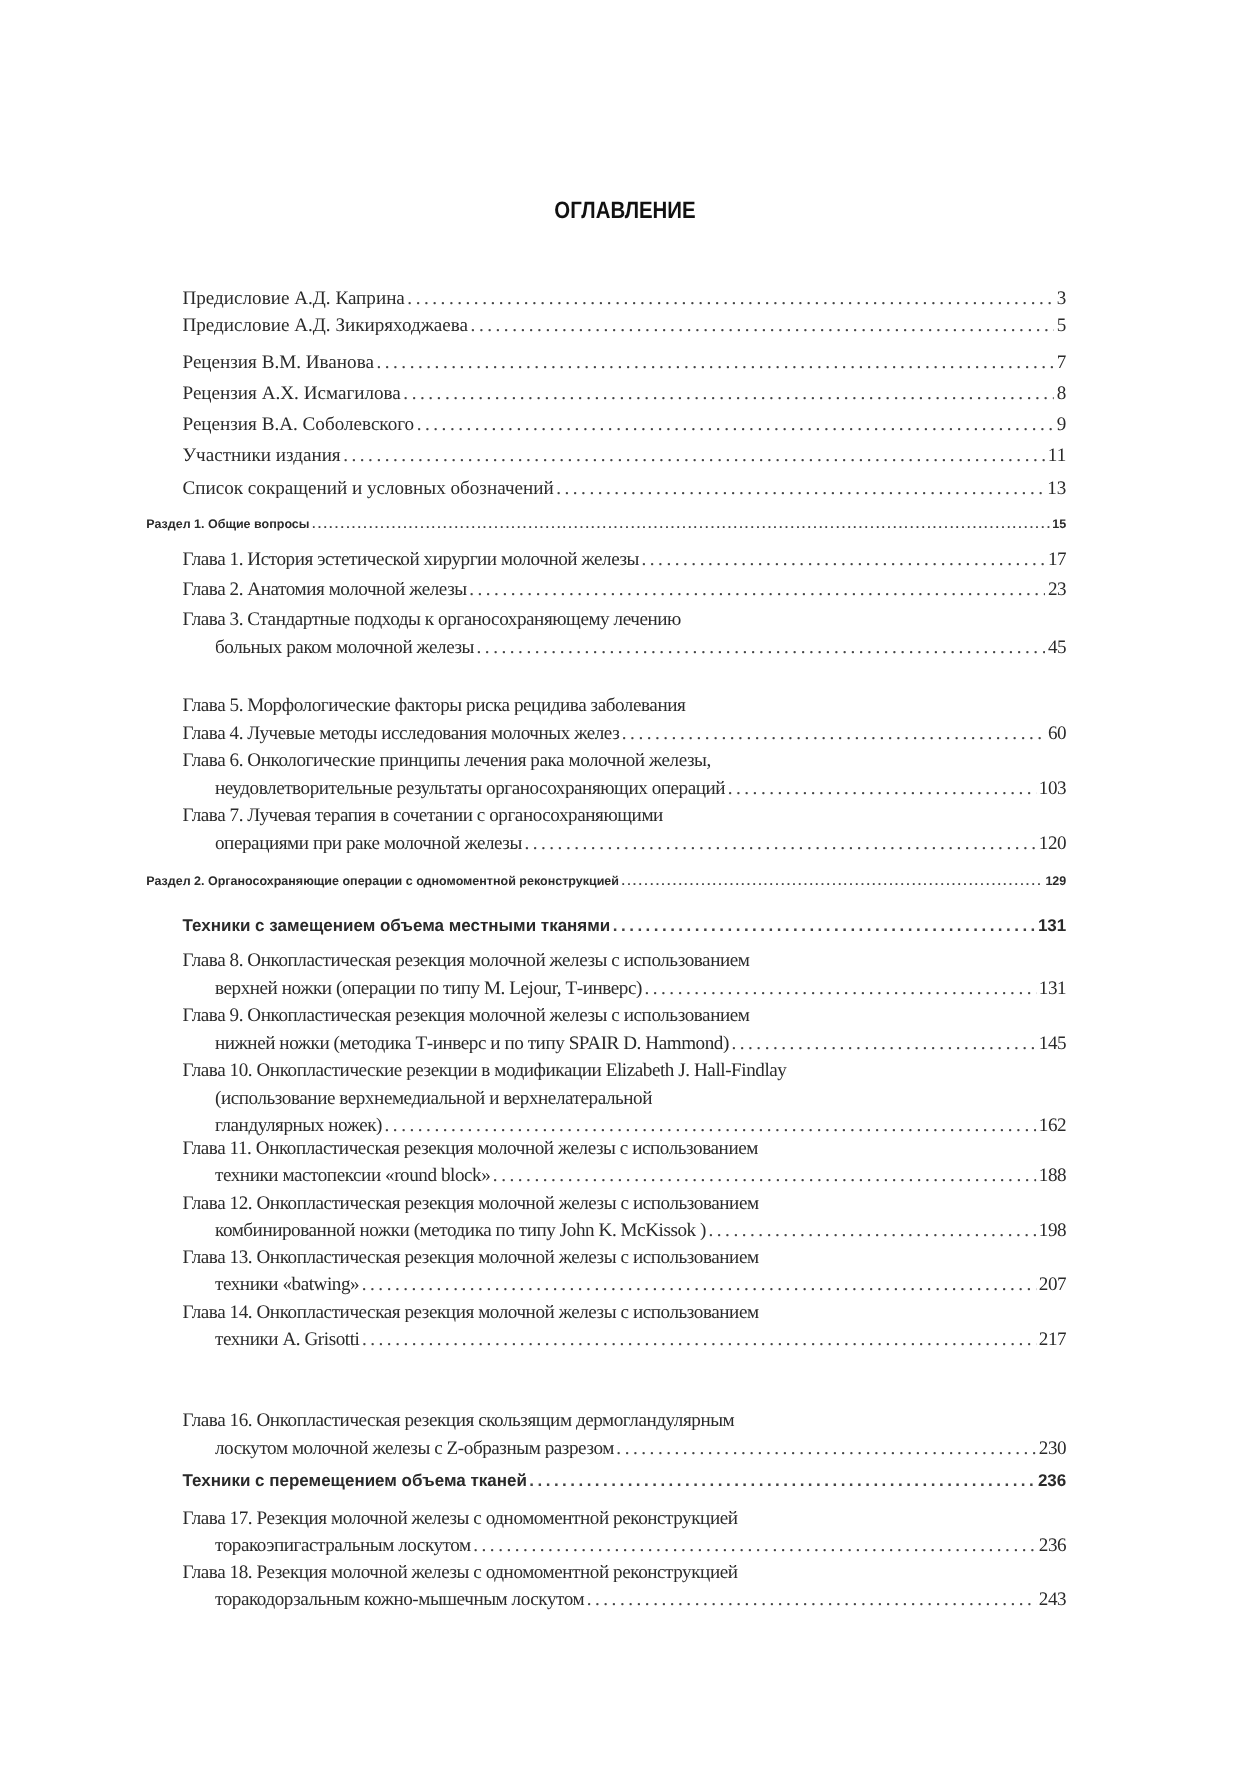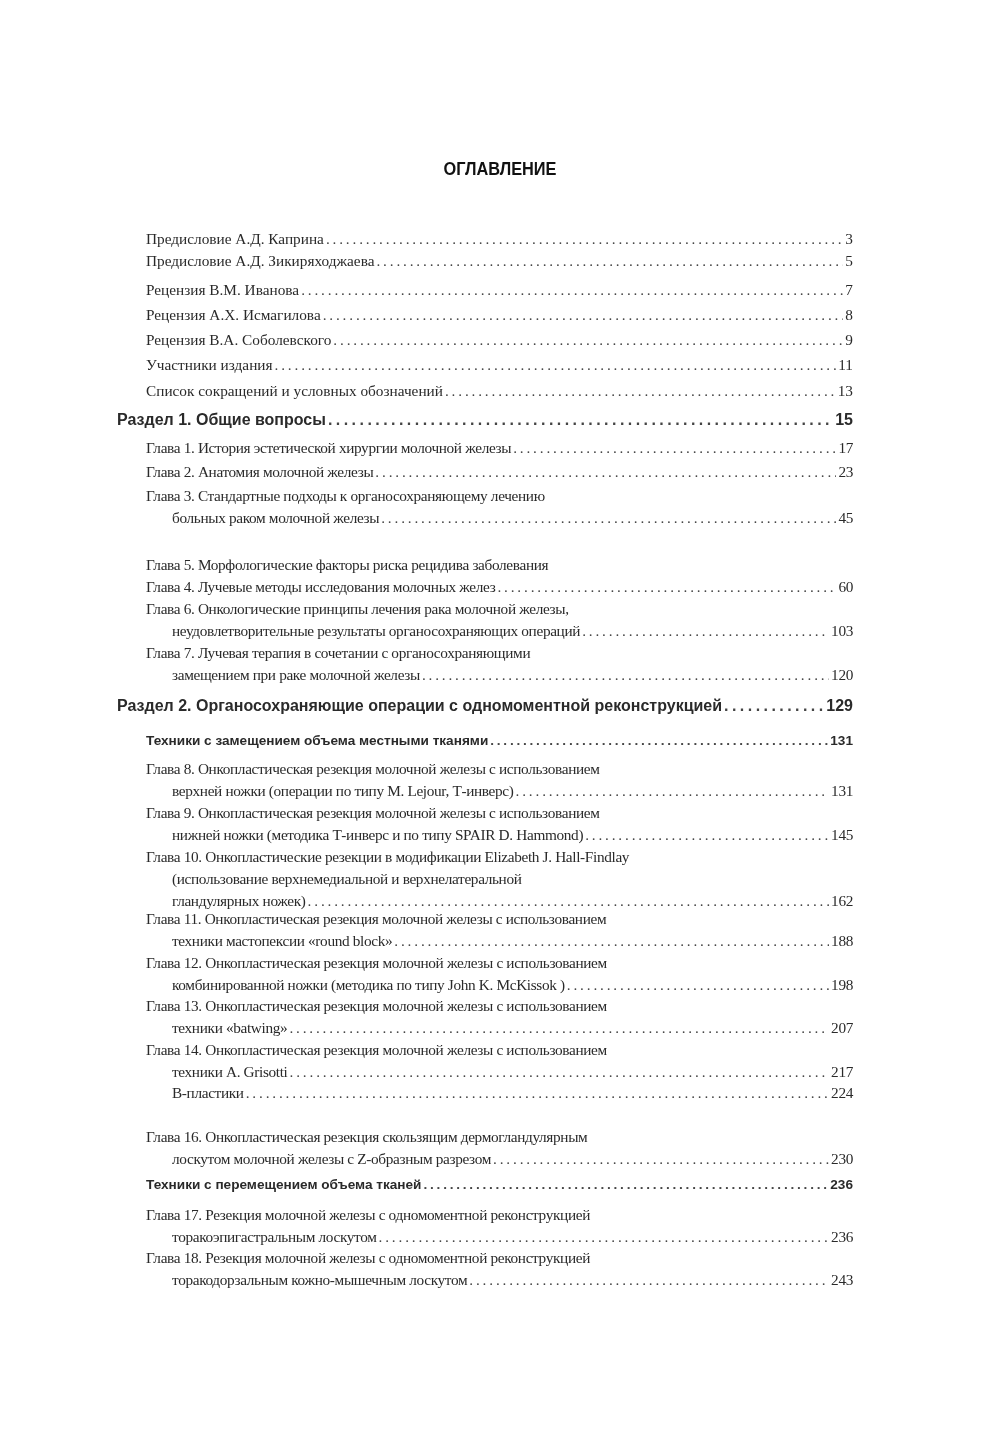--- a/index.html
+++ b/index.html
@@ -10,21 +10,21 @@
                 font-size: 19px; letter-spacing: 0px; color: #111; transform: scaleX(0.86); }
   .toc-entry { position: absolute; font-size: 15.3px; line-height: 22px; }
   .line { display: flex; align-items: baseline; white-space: nowrap; height: 22px; }
   .line .txt { flex: 0 0 auto; }
   .line .dots { flex: 1 1 auto; overflow: hidden; margin: 0 2px; color: #444; letter-spacing: 2.6px; }
   .line .dots::before { content: ". . . . . . . . . . . . . . . . . . . . . . . . . . . . . . . . . . . . . . . . . . . . . . . . . . . . . . . . . . . . . . . . . . . . . . . . . . . . . . . . . . . . . . . . . . . . . . . . . . . . . . . . . . . . . . . . . . . . . . . . . . . . . . . . . . . ."; letter-spacing: 0; word-spacing: -1px; }
   .line .pg { flex: 0 0 auto; text-align: right; }
   .cont { padding-left: 26px; }
   .lvl-front { left: 146px; width: 707px; }
   .lvl-section { left: 117px; width: 736px; font-weight: bold;
-                 font-family: "Liberation Sans", "DejaVu Sans", sans-serif; font-size: 16px; }
+                 font-family: "Liberation Sans", "DejaVu Sans", sans-serif; font-size: 10px; }
   .lvl-section .txt { transform-origin: left; }
   .lvl-sub { left: 146px; width: 707px; font-weight: bold;
              font-family: "Liberation Sans", "DejaVu Sans", sans-serif; font-size: 13.6px; }
   .lvl-chapter { left: 146px; width: 707px; }
   .condensed { letter-spacing: -0.35px; }
 </style>
 </head>
 <body>
 
 <div class="page-title">ОГЛАВЛЕНИЕ</div>
@@ -130,21 +130,21 @@
         <span class="txt">неудовлетворительные результаты органосохраняющих операций</span>
         <span class="dots"></span>
         <span class="pg">103</span>
       </div>
     </div>
     <div class="toc-entry lvl-chapter condensed" style="top: 642px;">
       <div class="line">
         <span class="txt">Глава 7. Лучевая терапия в сочетании с органосохраняющими</span>
       </div>
       <div class="line cont">
-        <span class="txt">замещением при раке молочной железы</span>
+        <span class="txt">операциями при раке молочной железы</span>
         <span class="dots"></span>
         <span class="pg">120</span>
       </div>
     </div>
     <div class="toc-entry lvl-section" style="top: 695px;">
       <div class="line">
         <span class="txt">Раздел 2. Органосохраняющие операции с одномоментной реконструкцией</span>
         <span class="dots"></span>
         <span class="pg">129</span>
       </div>
@@ -223,25 +223,20 @@
       <div class="line">
         <span class="txt">Глава 14. Онкопластическая резекция молочной железы с использованием</span>
       </div>
       <div class="line cont">
         <span class="txt">техники A. Grisotti</span>
         <span class="dots"></span>
         <span class="pg">217</span>
       </div>
     </div>
     <div class="toc-entry lvl-chapter condensed" style="top: 1082px;">
-      <div class="line cont">
-        <span class="txt">В-пластики</span>
-        <span class="dots"></span>
-        <span class="pg">224</span>
-      </div>
     </div>
     <div class="toc-entry lvl-chapter condensed" style="top: 1126px;">
       <div class="line">
         <span class="txt">Глава 16. Онкопластическая резекция скользящим дермогландулярным</span>
       </div>
       <div class="line cont">
         <span class="txt">лоскутом молочной железы с Z-образным разрезом</span>
         <span class="dots"></span>
         <span class="pg">230</span>
       </div>

